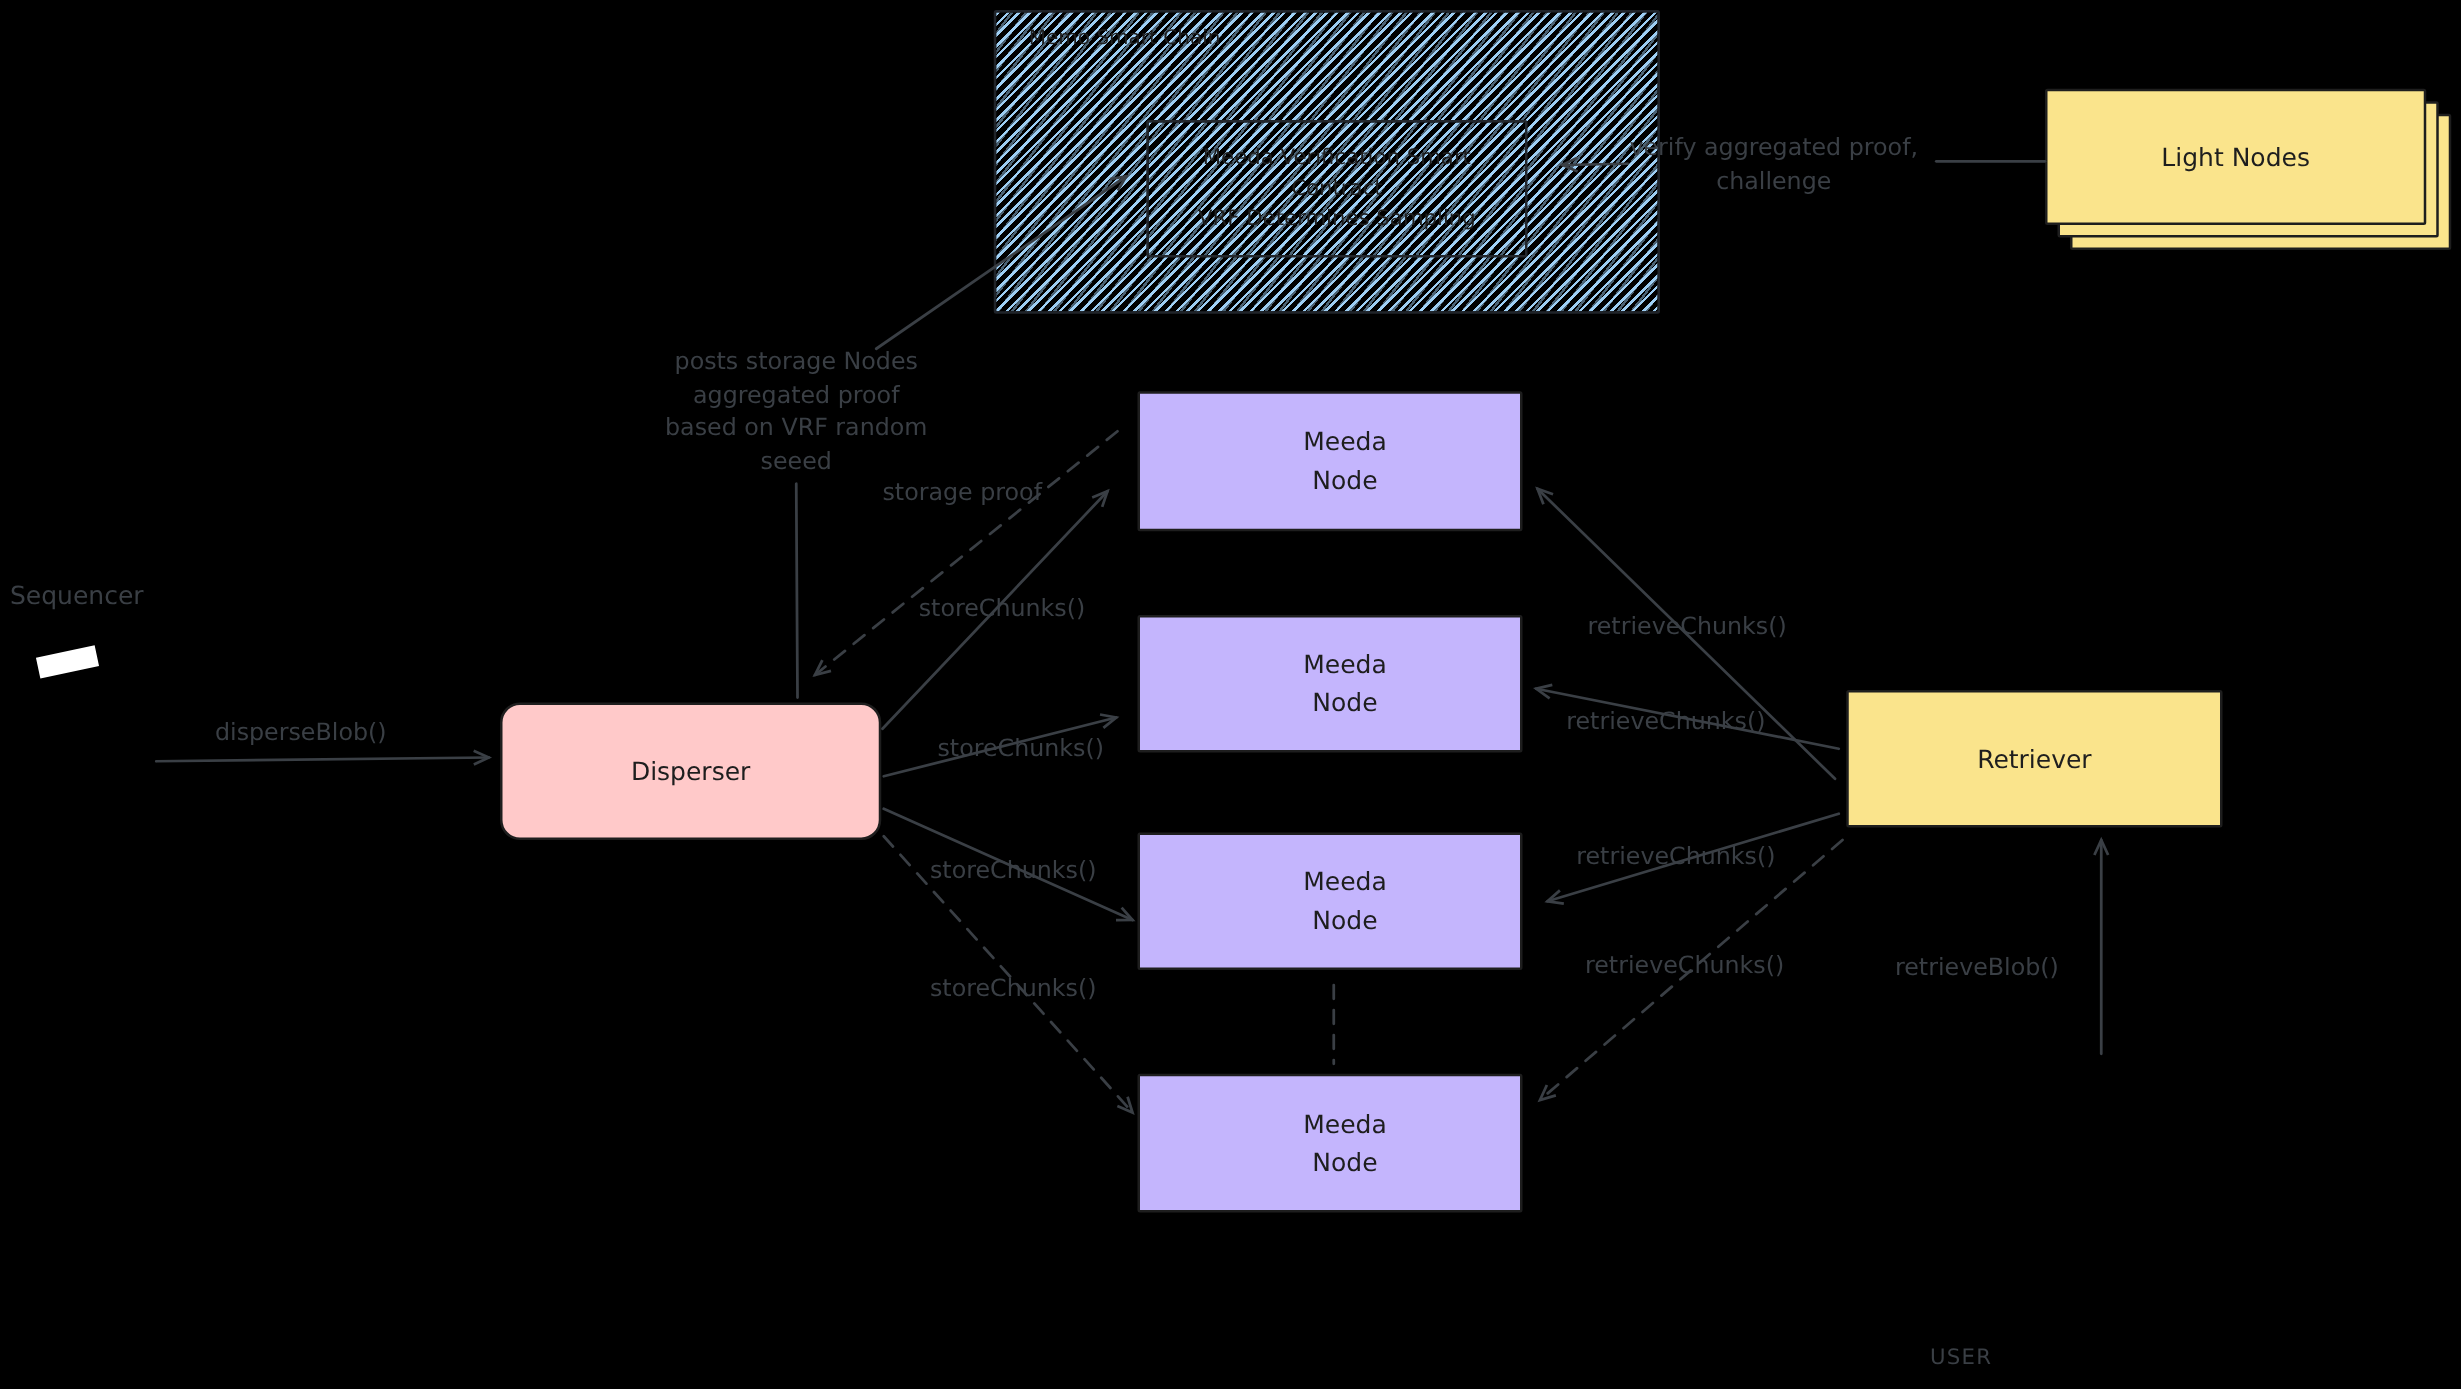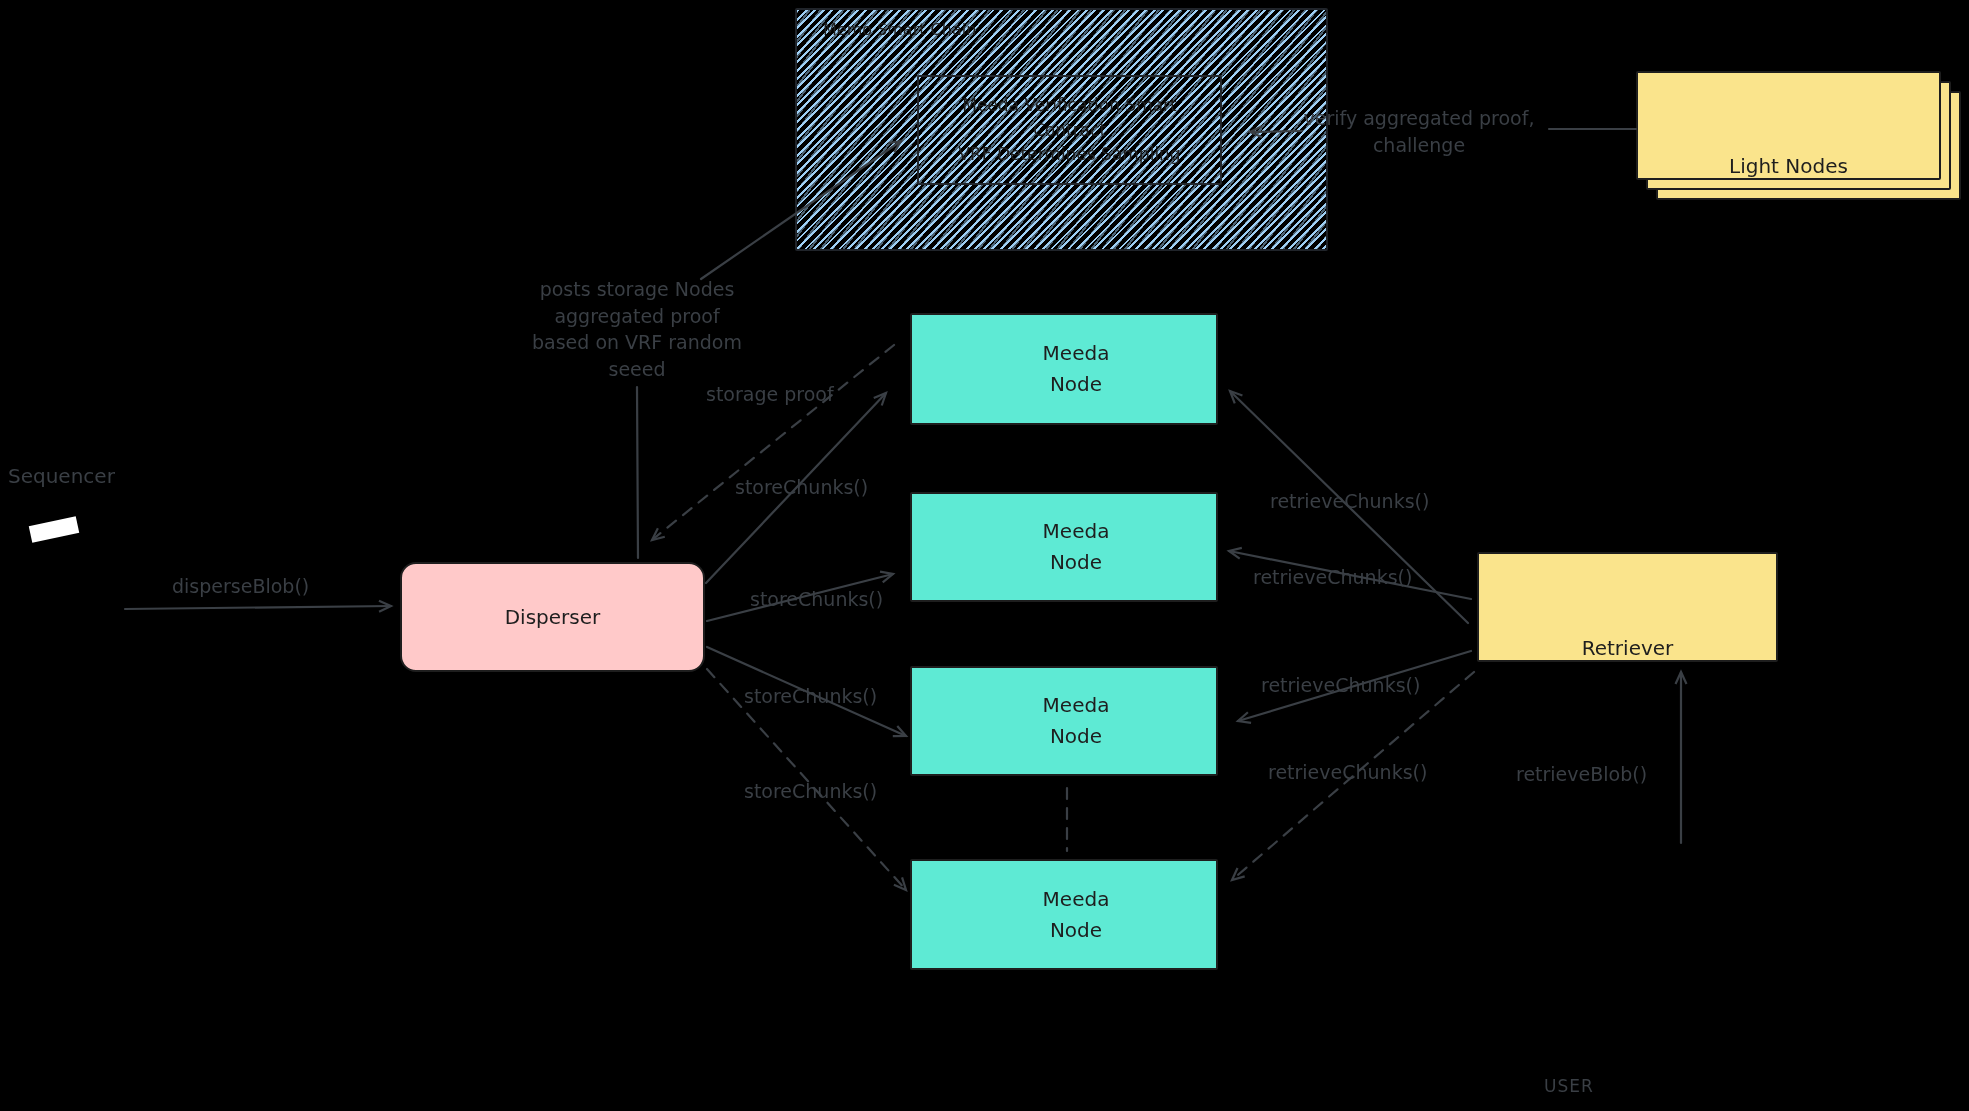--- a/index.html
+++ b/index.html
@@ -5,23 +5,23 @@
   html,body{margin:0;padding:0;background:#000;}
   #canvas{
     position:relative;width:1969px;height:1111px;background:#000000;overflow:hidden;
     font-family:"DejaVu Sans","Liberation Sans",sans-serif;
   }
   .box{
     position:absolute;border:2.5px solid #1e1e1e;border-radius:2px;
     display:flex;align-items:center;justify-content:center;flex-direction:column;
     color:#1e1e1e;font-size:20px;text-align:center;box-sizing:border-box;
   }
-  .blue{background:#5eead4;padding-left:24px;}
+  .blue{background:#c4b5fd;padding-left:24px;}
   .pink{background:#ffc9c9;}
-  .yellow{background:#fae48c;justify-content:flex-end;}
+  .yellow{background:#fae48c;}
   .hatch{
     background-color:#000;
     background-image:
       repeating-linear-gradient(135deg, rgba(165,216,255,0.95) 0 2px, rgba(0,0,0,0) 2px 6px),
       repeating-linear-gradient(127deg, rgba(165,216,255,0.45) 0 2px, rgba(0,0,0,0) 2px 9px);
   }
   .glabel{
     position:absolute;color:#3a3f45;font-size:19px;white-space:nowrap;
   }
   .glabel.center{white-space:normal;text-align:center;line-height:1.4;}
@@ -33,21 +33,21 @@
 </head>
 <body>
 
 <div id="canvas">
 
   <div class="boxlayer">
 
     <div class="box hatch" style="left:795px;top:8px;width:533px;height:243px;border-color:#20242a;">
       <span style="position:absolute;left:26px;top:10px;font-size:16px;color:#1e1e1e;">Memo Smart Chain</span>
 
-      <div class="box hatch" style="left:120px;top:65px;width:305px;height:110px;border-width:2px;border-color:#23272d;font-size:17px;line-height:1.45;">
+      <div class="box hatch" style="left:120px;top:86px;width:305px;height:110px;border-width:2px;border-color:#23272d;font-size:17px;line-height:1.45;">
         <span>Meeda Verification Smart</span>
         <span>Contract</span>
         <span>VRF Determines Sampling</span>
       </div>
     </div>
 
     <div class="box yellow" style="left:1656px;top:91px;width:305px;height:109px;"></div>
     <div class="box yellow" style="left:1646px;top:81px;width:305px;height:109px;"></div>
     <div class="box yellow" style="left:1636px;top:71px;width:305px;height:109px;">
       <span>Light Nodes</span>

